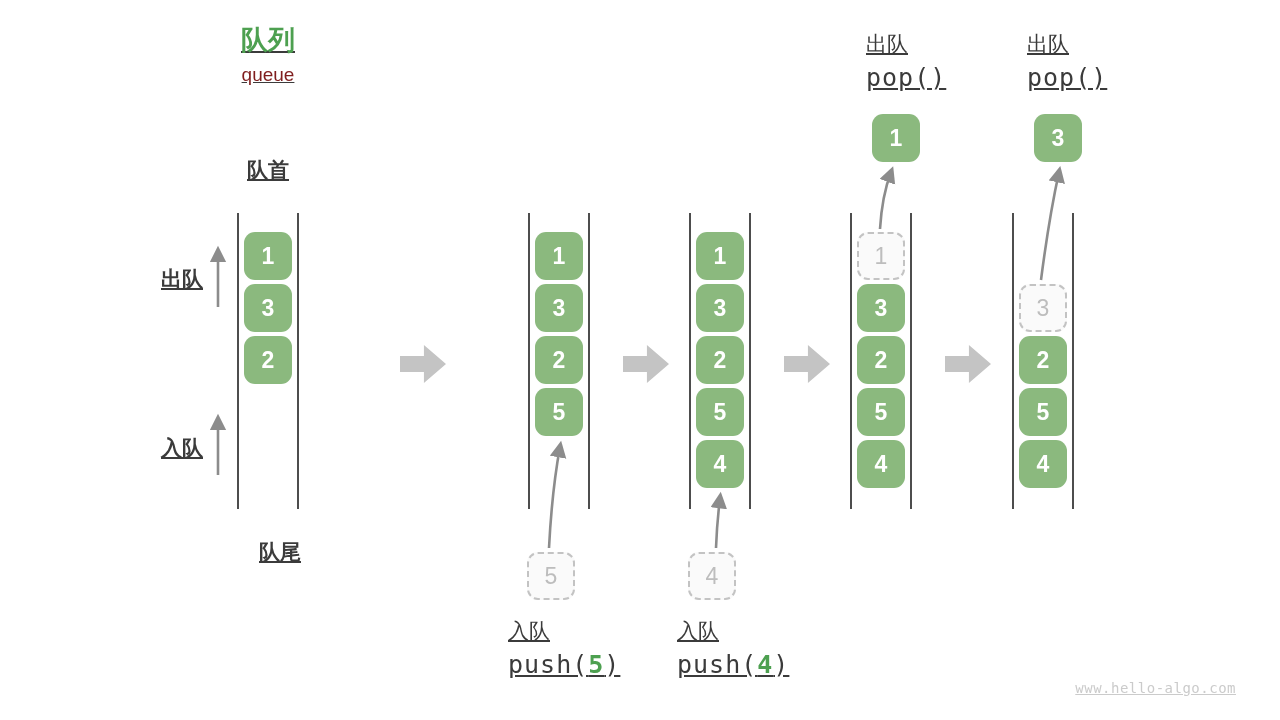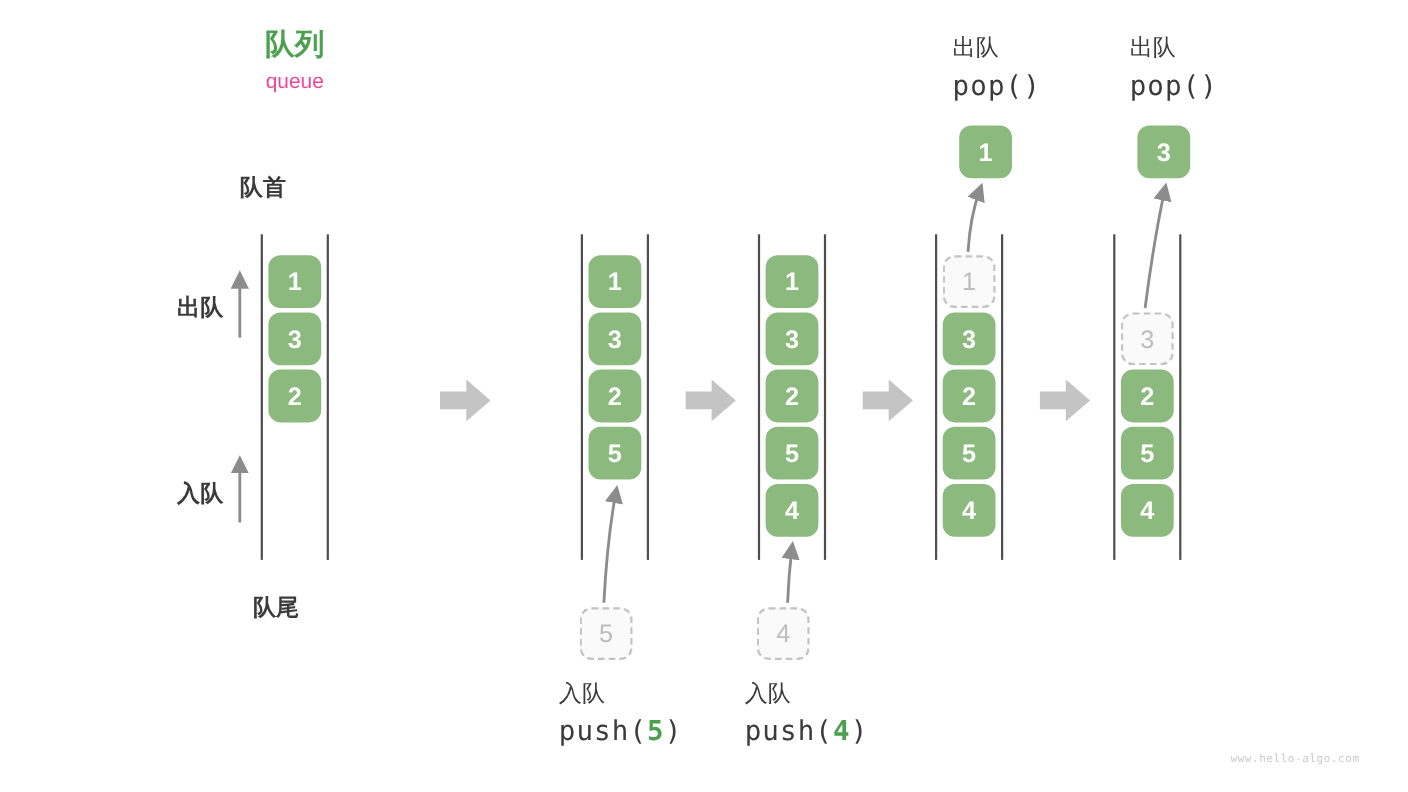--- a/index.html
+++ b/index.html
@@ -1,29 +1,29 @@
 <!DOCTYPE html>
 <html style="--green: #8bb97e; --green-dark: #4da050; --arrow-big: #c4c4c4;"><head>
 <meta charset="utf-8">
 <style>
   html,body { margin:0; padding:0; background:#ffffff; }
   .canvas {
     position:relative; width:1280px; height:720px; background:#ffffff;
     font-family:"Liberation Sans","DejaVu Sans",sans-serif; overflow:hidden;
     color:#3b3b3b;
   }
-  .abs { position:absolute; }
+  .abs { position:absolute;text-decoration:underline; }
 
   
   .title-block { left:218px; top:24px; width:100px; text-align:center; }
   .title-cn { font-size:27px; font-weight:700; color:var(--green-dark); line-height:1.25; }
-  .title-en { font-size:19px; color:#ec4899; margin-top:6px; }
+  .title-en { font-size:19px; color:#7f1d1d; margin-top:6px; }
 
   
-  .end-label { width:100px; font-size:21px; font-weight:700; color:#3b3b3b; }
+  .end-label { width:100px; text-align:center; font-size:21px; font-weight:700; color:#3b3b3b; }
   .side-label { width:52px; text-align:right; font-size:21px; font-weight:700; color:#3b3b3b; }
 
   
   .channel {
     position:absolute; top:213px; width:62px; height:296px; box-sizing:border-box;
     border-left:2px solid #4d4d4d; border-right:2px solid #4d4d4d; z-index:1;
   }
 
   
   .box {
@@ -46,21 +46,21 @@
   
   .op-label { line-height:1.0; }
   .op-cn { font-size:21px; color:#3b3b3b; margin-bottom:11px; }
   .op-code { font-family:"DejaVu Sans Mono","Liberation Mono",monospace; font-size:25px; color:#3b3b3b; letter-spacing:1px; }
   .op-code .green-arg { color:var(--green-dark); font-weight:700; }
 
   .overlay { position:absolute; left:0; top:0; z-index:2; pointer-events:none; }
 
   .watermark {
     right:44px; bottom:24px; font-family:"DejaVu Sans Mono","Liberation Mono",monospace;
-    font-size:10px; color:#cbcbcb; letter-spacing:0.5px;
+    font-size:14px; color:#cbcbcb; letter-spacing:0.5px;
   }
 </style>
 </head>
 <body>
 
 <div class="canvas">
 
   <div class="abs title-block">
     <div class="title-cn">队列</div>
     <div class="title-en">queue</div>

